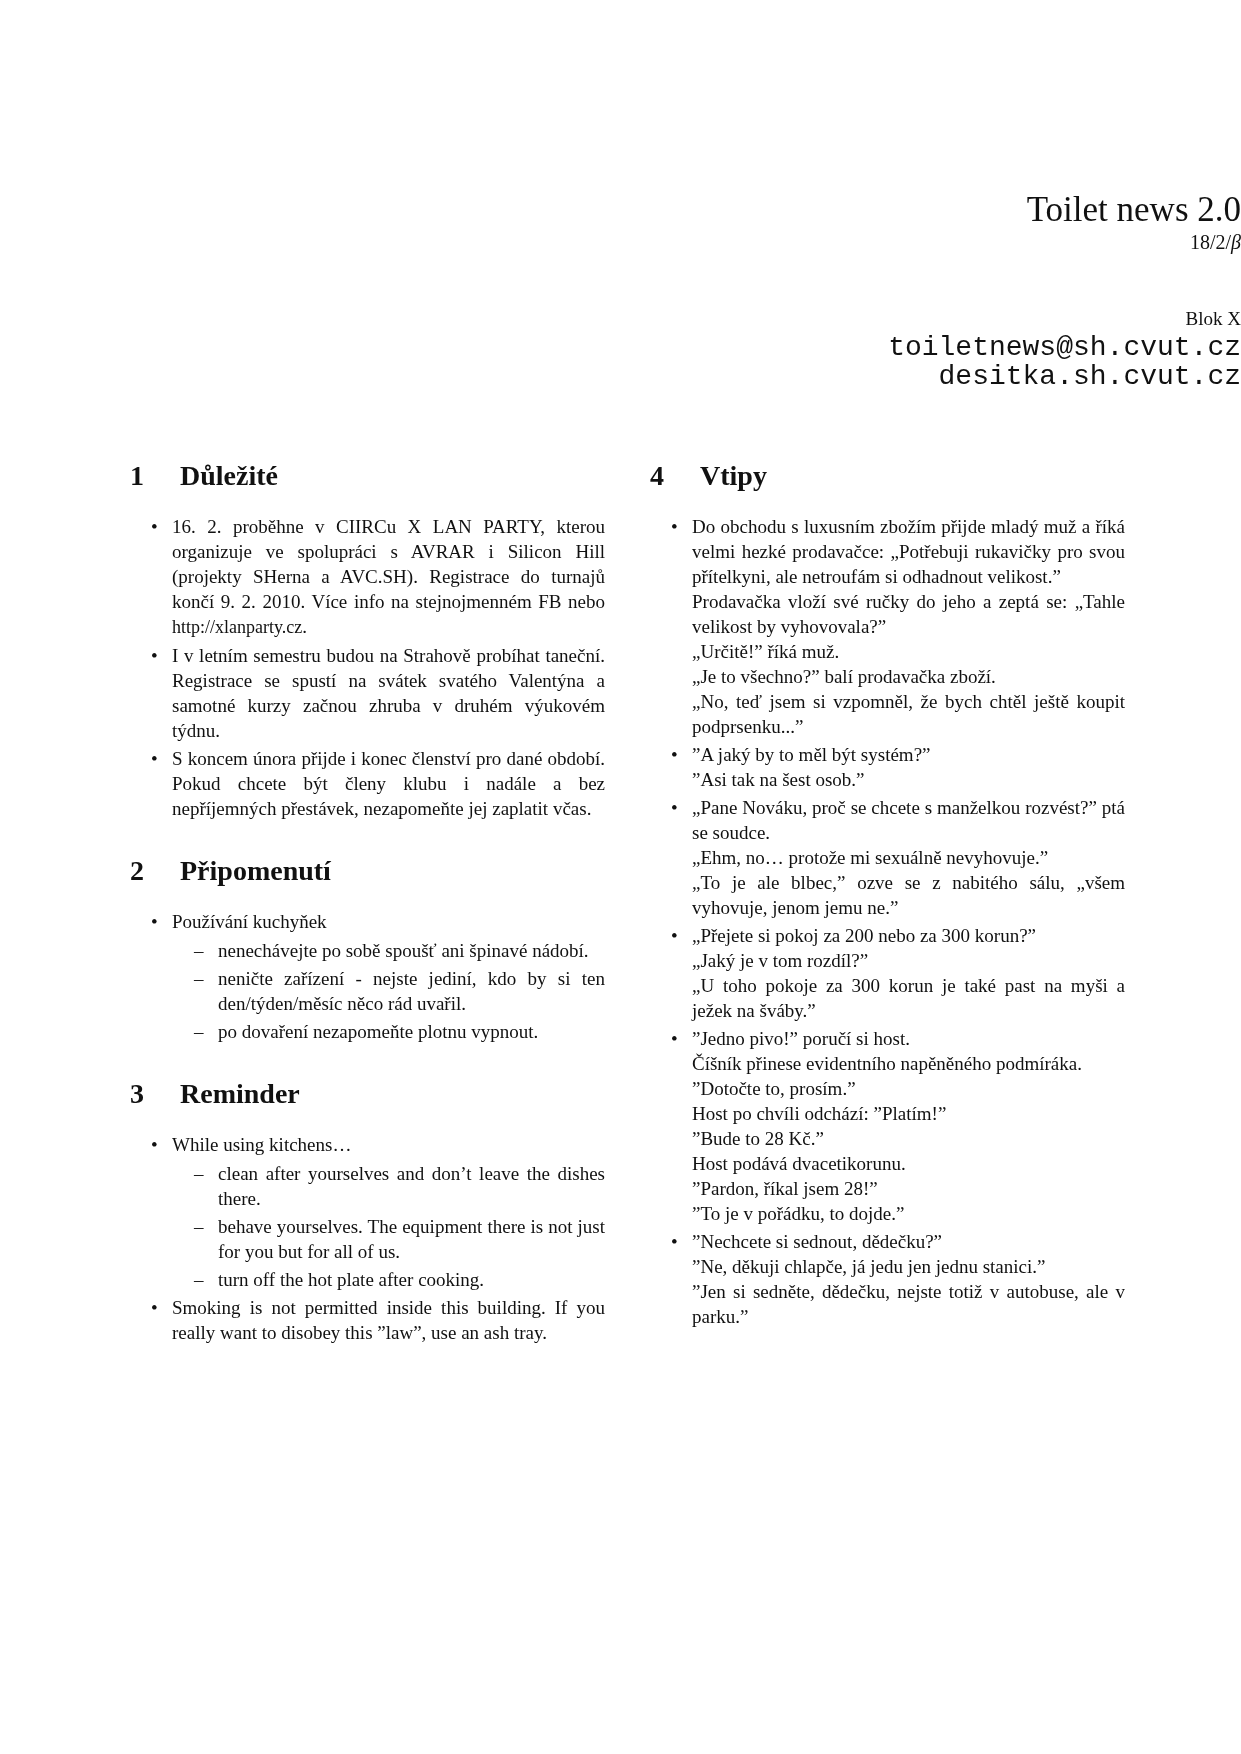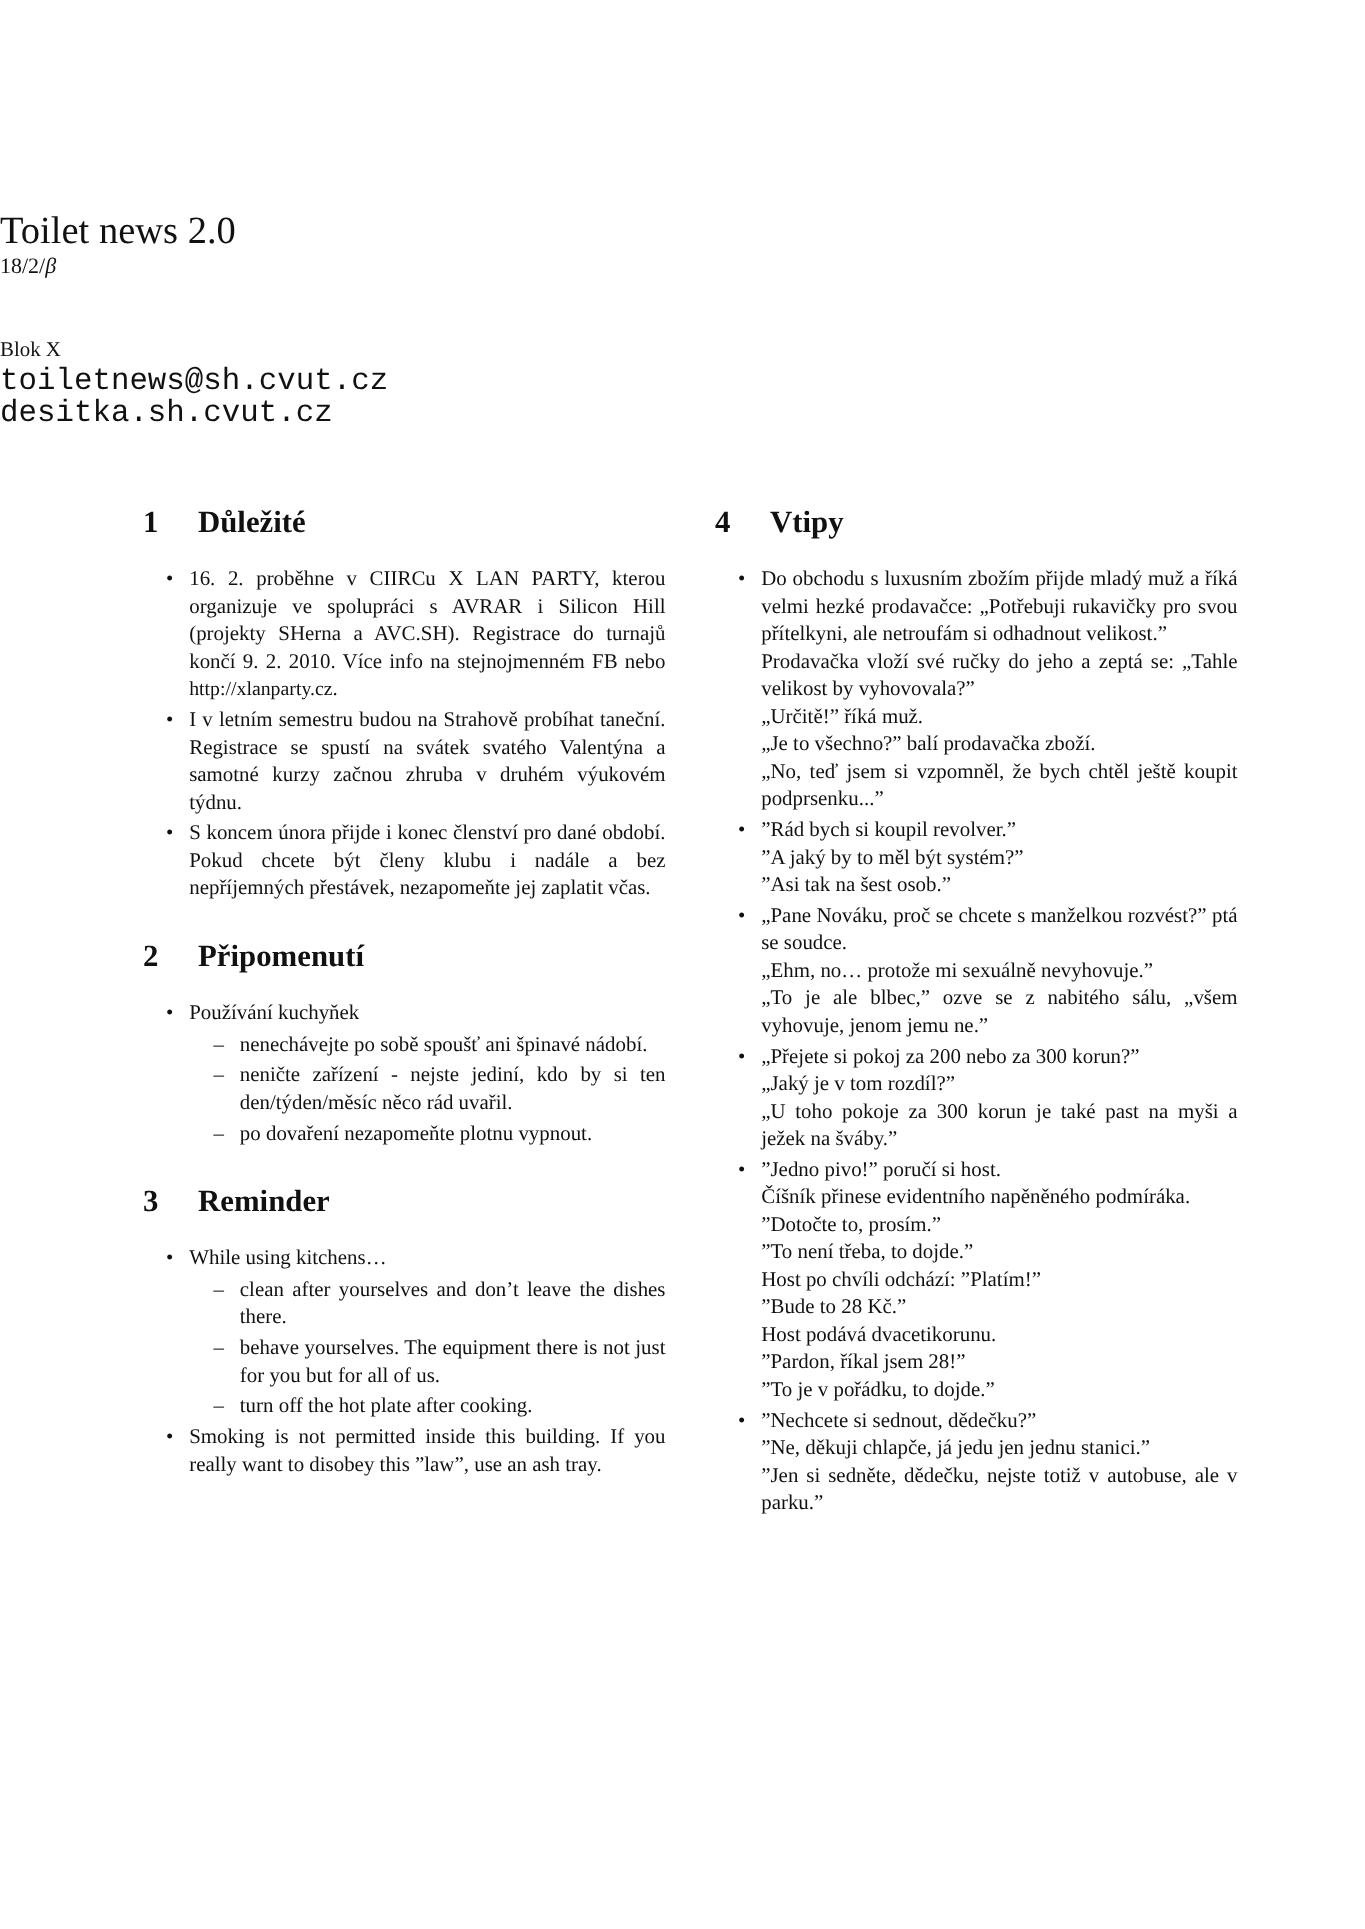--- a/index.html
+++ b/index.html
@@ -2,21 +2,21 @@
 <html><head>
   <meta charset="utf-8">
   <style>
     html, body { margin: 0; padding: 0; background: #ffffff; }
     body {
       width: 1241px; height: 1754px; position: relative; overflow: hidden;
       font-family: "Liberation Serif", "DejaVu Serif", serif;
       color: #111111;
     }
     .header {
-      position: absolute; top: 190px; left: 0; width: 1241px; text-align: left;
+      position: absolute; top: 190px; left: 0; width: 1241px; text-align: right;
     }
     .title { font-size: 35px; line-height: 40px; font-weight: normal; margin: 0; }
     .issue { font-size: 20px; line-height: 24px; margin-top: 0px; }
     .issue .beta { font-style: italic; }
     .author { font-size: 19px; line-height: 28px; margin-top: 51px; }
     .mono { font-family: "Liberation Mono", "DejaVu Sans Mono", monospace; font-size: 28px; line-height: 29px; }
 
     .col { position: absolute; top: 458px; width: 475px; }
     .col-left { left: 130px; }
     .col-right { left: 650px; }
@@ -121,42 +121,40 @@
       <li>
         <span class="bullet">•</span>
         <span class="line">Do obchodu s luxusním zbožím přijde mladý muž a říká velmi hezké prodavačce: „Potřebuji rukavičky pro svou přítelkyni, ale netroufám si odhadnout velikost.”</span>
         <span class="line">Prodavačka vloží své ručky do jeho a zeptá se: „Tahle velikost by vyhovovala?”</span>
         <span class="line">„Určitě!” říká muž.</span>
         <span class="line">„Je to všechno?” balí prodavačka zboží.</span>
         <span class="line">„No, teď jsem si vzpomněl, že bych chtěl ještě koupit podprsenku...”</span>
       </li>
       <li>
         <span class="bullet">•</span>
-        <span class="line">”Rád bych si koupil revolver.”</span>
         <span class="line">”A jaký by to měl být systém?”</span>
         <span class="line">”Asi tak na šest osob.”</span>
       </li>
       <li>
         <span class="bullet">•</span>
         <span class="line">„Pane Nováku, proč se chcete s manželkou rozvést?” ptá se soudce.</span>
         <span class="line">„Ehm, no… protože mi sexuálně nevyhovuje.”</span>
         <span class="line">„To je ale blbec,” ozve se z nabitého sálu, „všem vyhovuje, jenom jemu ne.”</span>
       </li>
       <li>
         <span class="bullet">•</span>
         <span class="line">„Přejete si pokoj za 200 nebo za 300 korun?”</span>
         <span class="line">„Jaký je v tom rozdíl?”</span>
         <span class="line">„U toho pokoje za 300 korun je také past na myši a ježek na šváby.”</span>
       </li>
       <li>
         <span class="bullet">•</span>
         <span class="line">”Jedno pivo!” poručí si host.</span>
         <span class="line">Číšník přinese evidentního napěněného podmíráka.</span>
         <span class="line">”Dotočte to, prosím.”</span>
-        <span class="line">”To není třeba, to dojde.”</span>
         <span class="line">Host po chvíli odchází: ”Platím!”</span>
         <span class="line">”Bude to 28 Kč.”</span>
         <span class="line">Host podává dvacetikorunu.</span>
         <span class="line">”Pardon, říkal jsem 28!”</span>
         <span class="line">”To je v pořádku, to dojde.”</span>
       </li>
       <li>
         <span class="bullet">•</span>
         <span class="line">”Nechcete si sednout, dědečku?”</span>
         <span class="line">”Ne, děkuji chlapče, já jedu jen jednu stanici.”</span>

